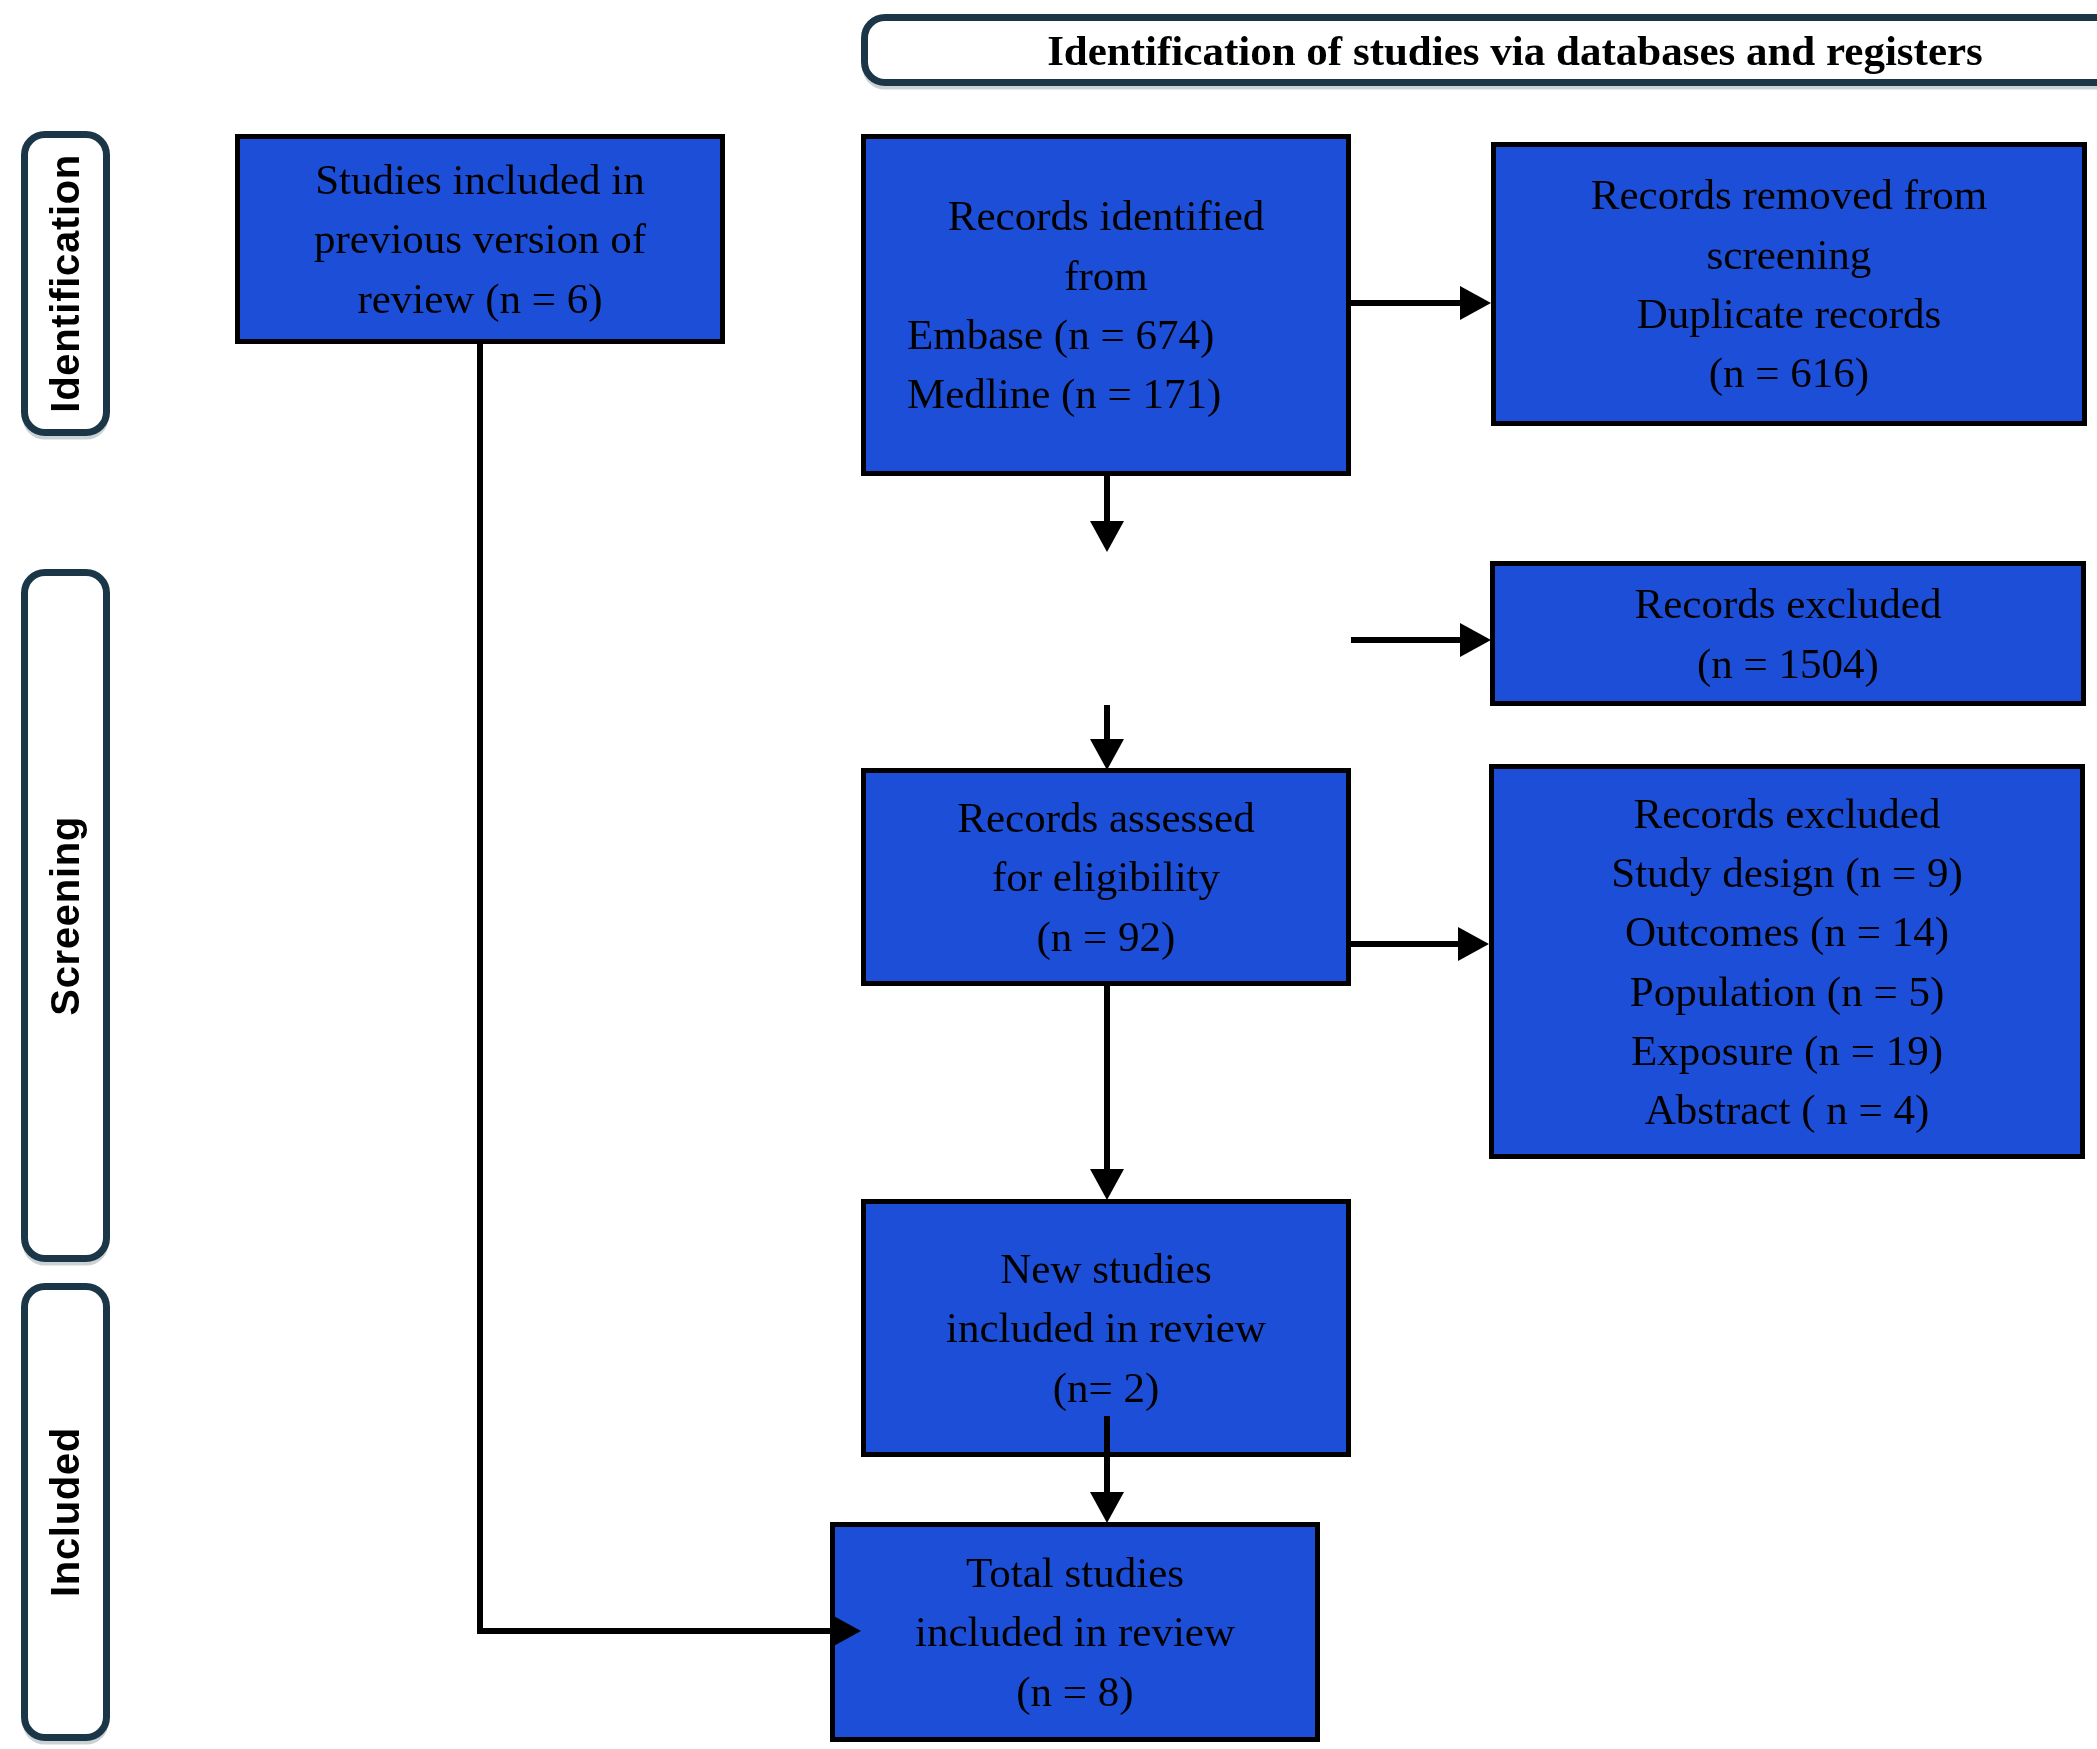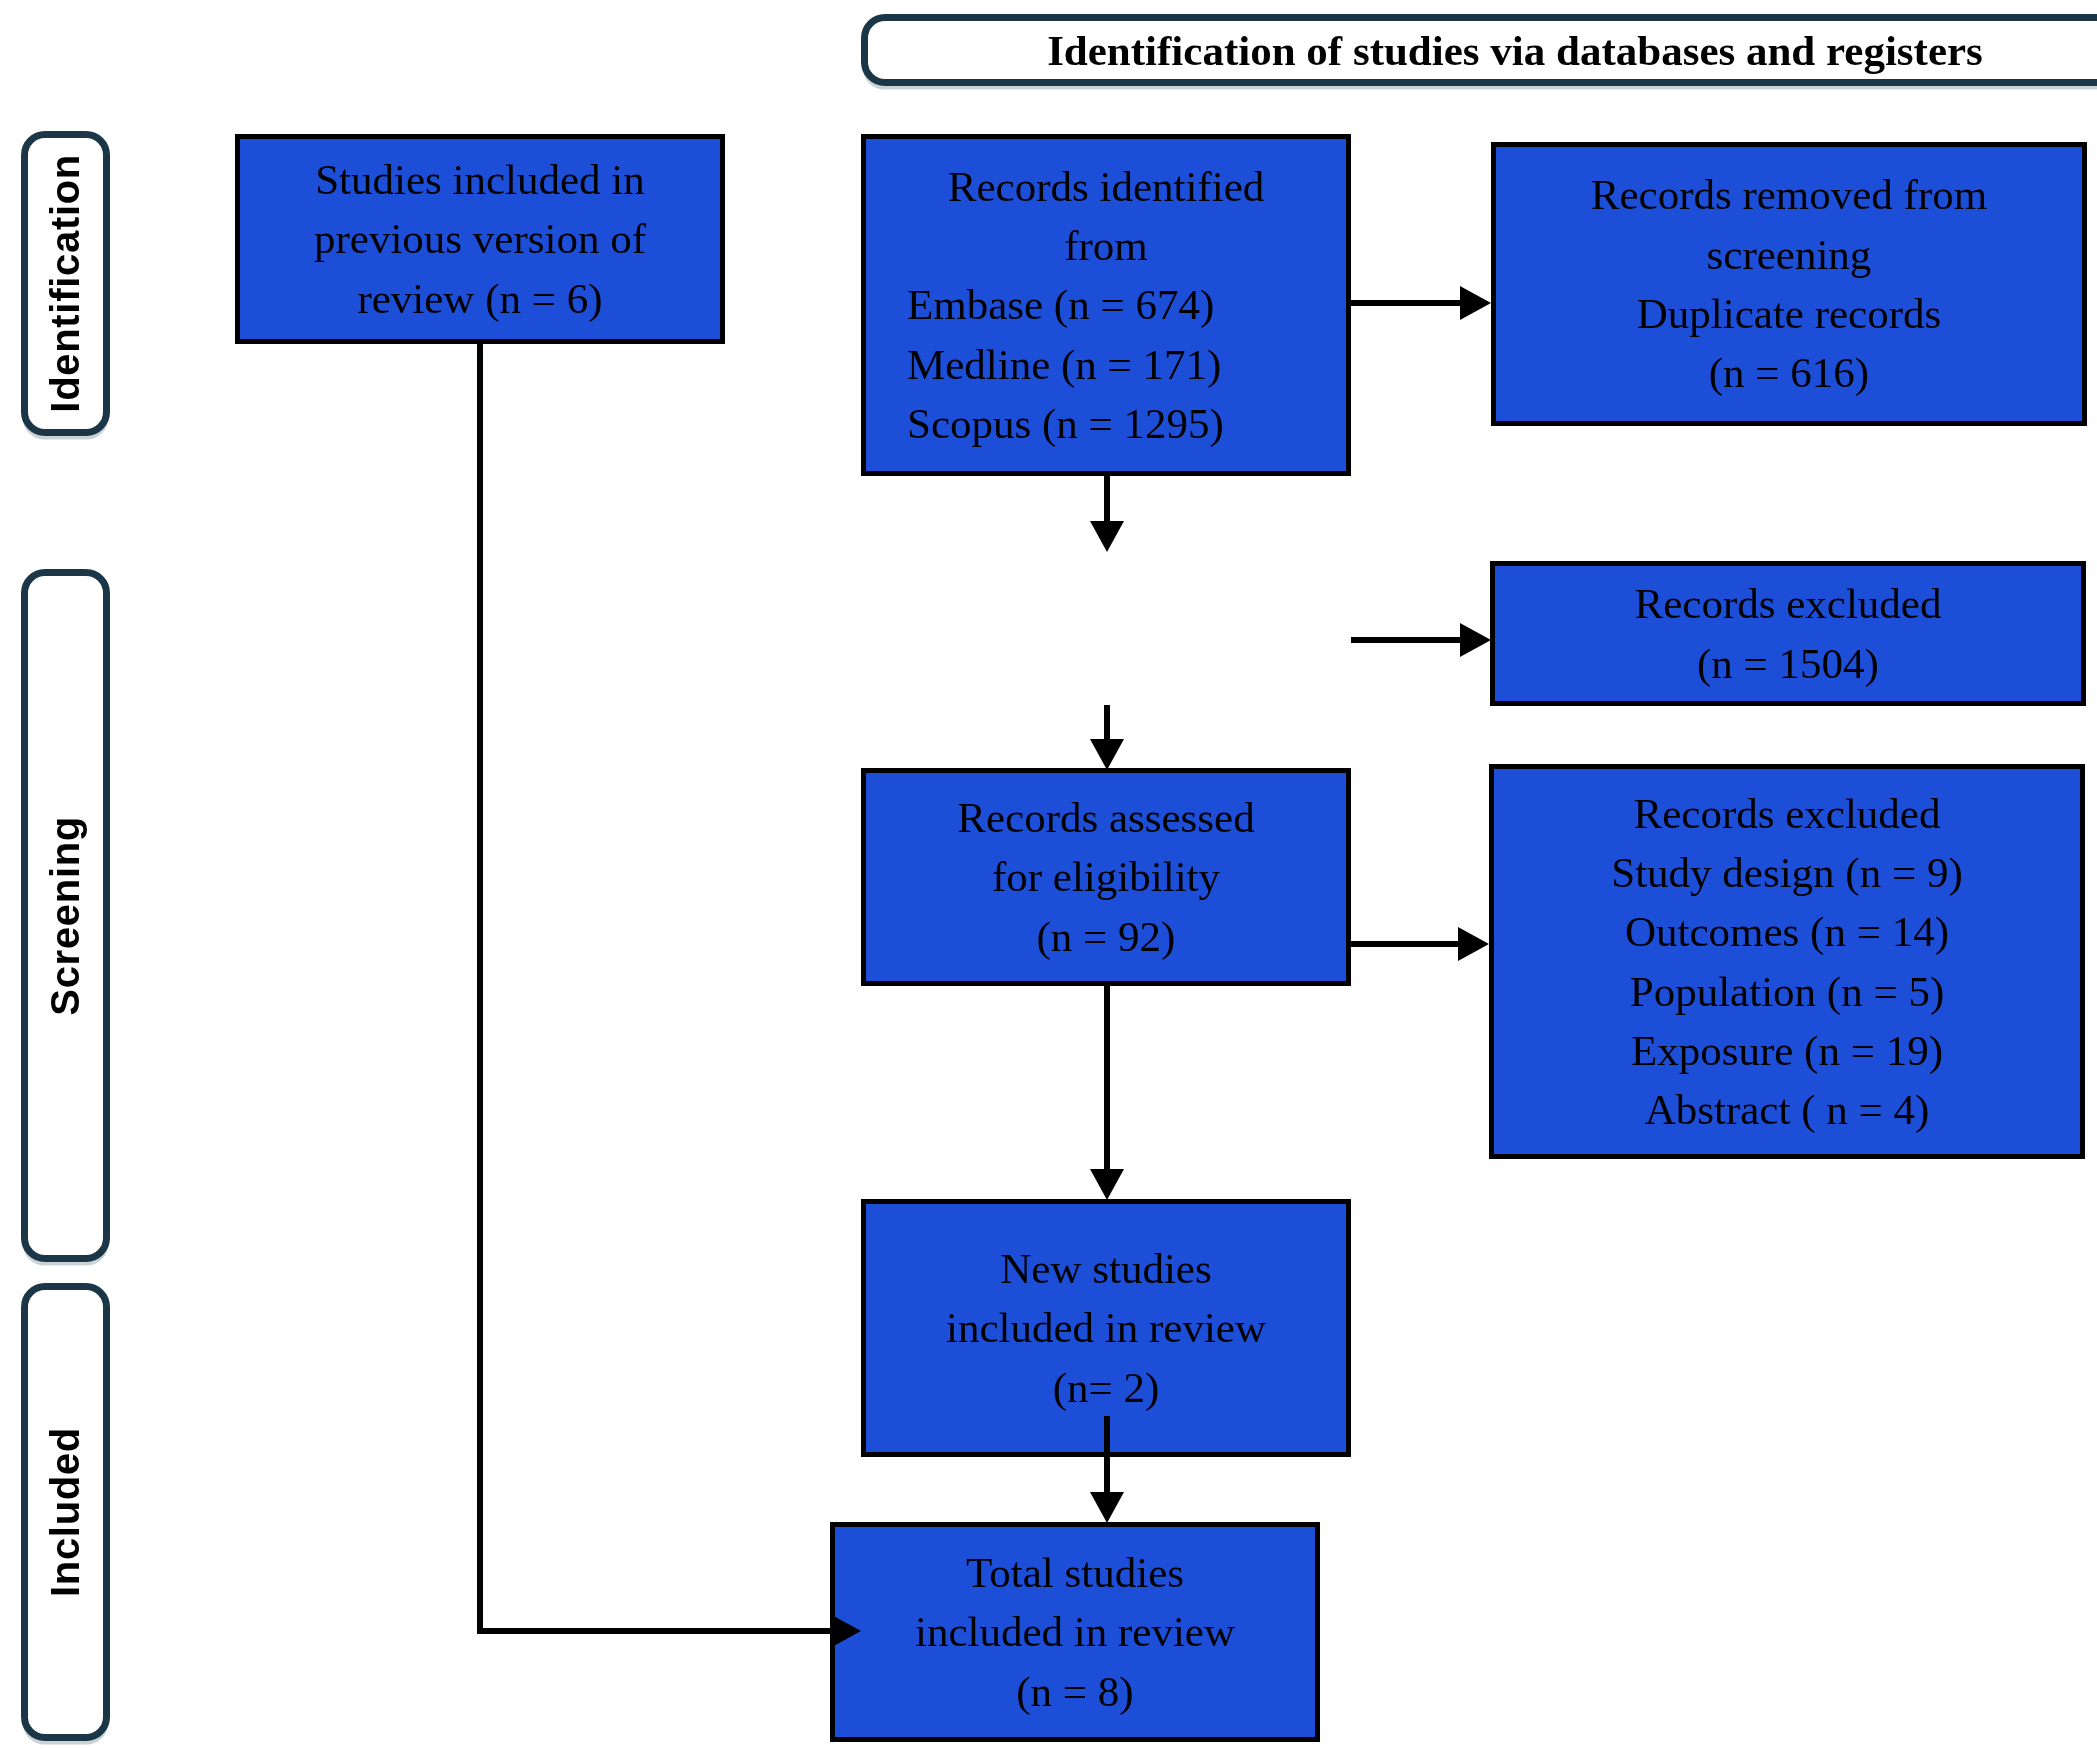--- a/index.html
+++ b/index.html
@@ -116,21 +116,20 @@
 previous version of
 review (n = 6)</div>
   </div>
 
   <div class="flow-box" style="left:861px; top:134px; width:490px; height:342px;">
     <div class="pre">Records identified
 from</div>
     <div class="src-list">
       <span class="src-line">Embase (n = 674)</span>
       <span class="src-line">Medline (n = 171)</span>
-      <span class="src-line">Scopus (n = 1295)</span>
     </div>
   </div>
 
   <div class="flow-box" style="left:1491px; top:142px; width:596px; height:284px;">
     <div class="pre">Records removed from
 screening
 Duplicate records
 (n = 616)</div>
   </div>
 

